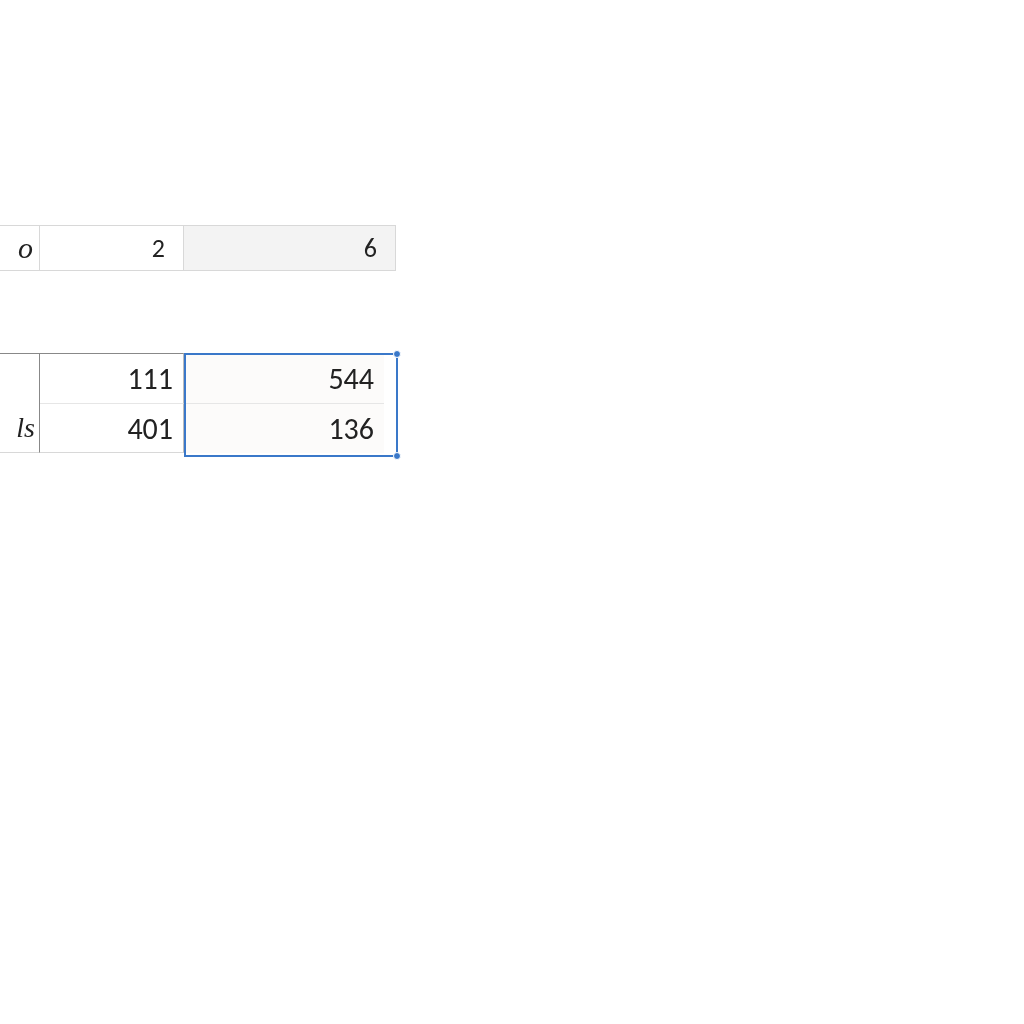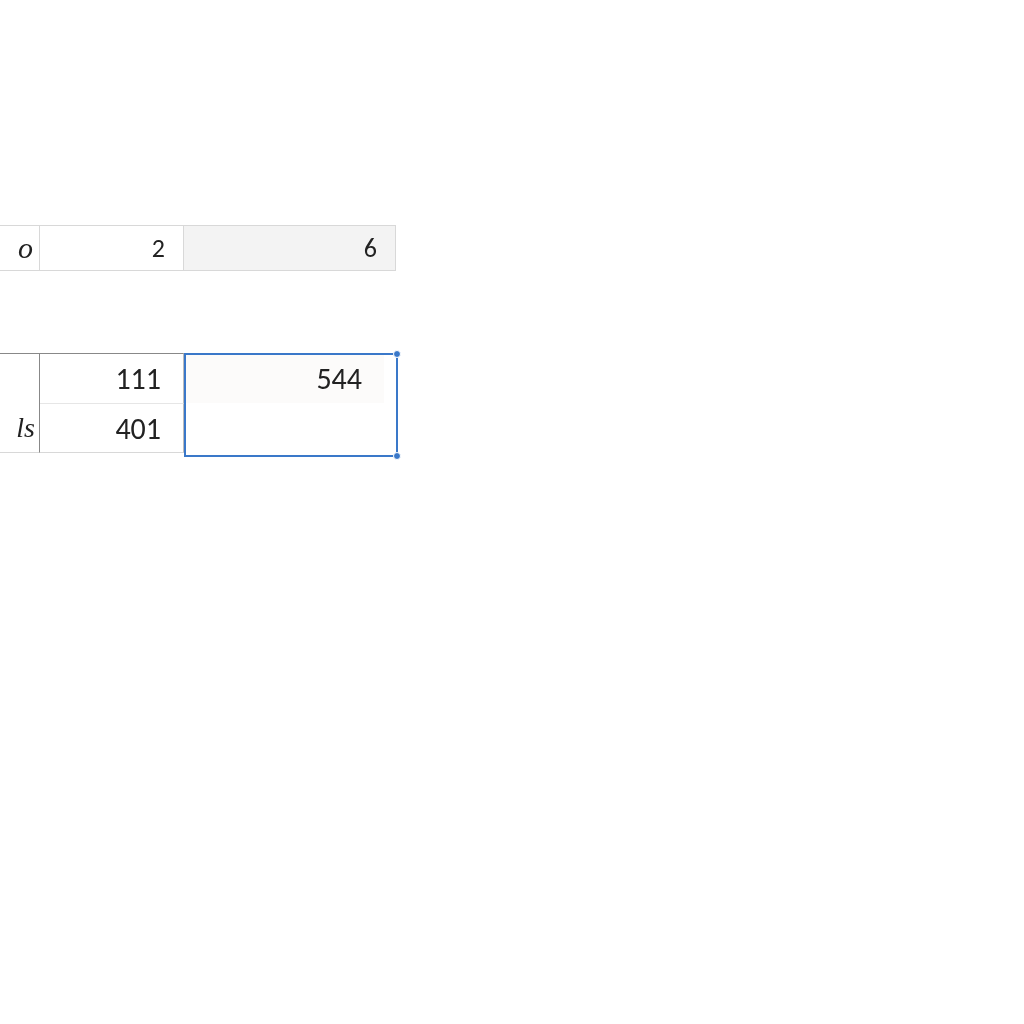--- a/index.html
+++ b/index.html
@@ -72,21 +72,21 @@
     border-right: 1px solid #888;
   }
   .lt-row.r1 .lt-label { border-top: 1px solid #888; }
   .lt-row.r2 .lt-label { border-bottom: 1px solid #d8d8d8; }
   .lt-cell {
     display: flex;
     align-items: center;
     justify-content: flex-end;
     font-size: 30px;
     color: #222;
-    padding-right: 22px;
+    padding-right: 10px;
   }
   .lt-cell.col1 {
     width: 144px;
     border-right: 1px solid #bbb;
   }
   .lt-row.r1 .lt-cell.col1 { border-top: 1px solid #888; }
   .lt-row.r2 .lt-cell.col1 { border-top: 1px solid #e6e6e6; border-bottom: 1px solid #d8d8d8; }
   .lt-cell.col2 {
     width: 200px;
     background: #fcfbfa;
@@ -127,19 +127,20 @@
 
 <div class="lower-table">
   <div class="lt-row r1">
     <div class="lt-label"></div>
     <div class="lt-cell col1">111</div>
     <div class="lt-cell col2">544</div>
   </div>
   <div class="lt-row r2">
     <div class="lt-label">ls</div>
     <div class="lt-cell col1">401</div>
+    <div class="lt-cell col2">136</div>
   </div>
 </div>
 
 <div class="selection-rect sel-lower">
   <div class="sel-handle tr"></div>
   <div class="sel-handle br"></div>
 </div>
 
 </body></html>

